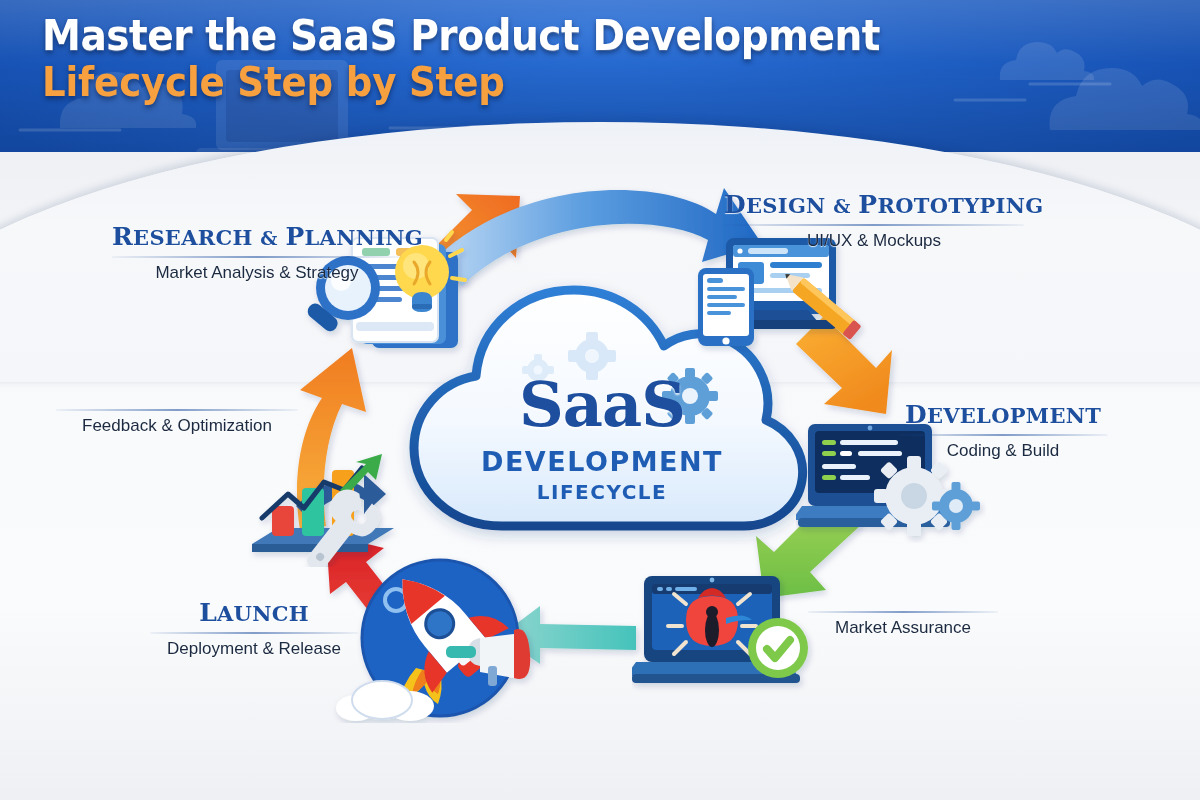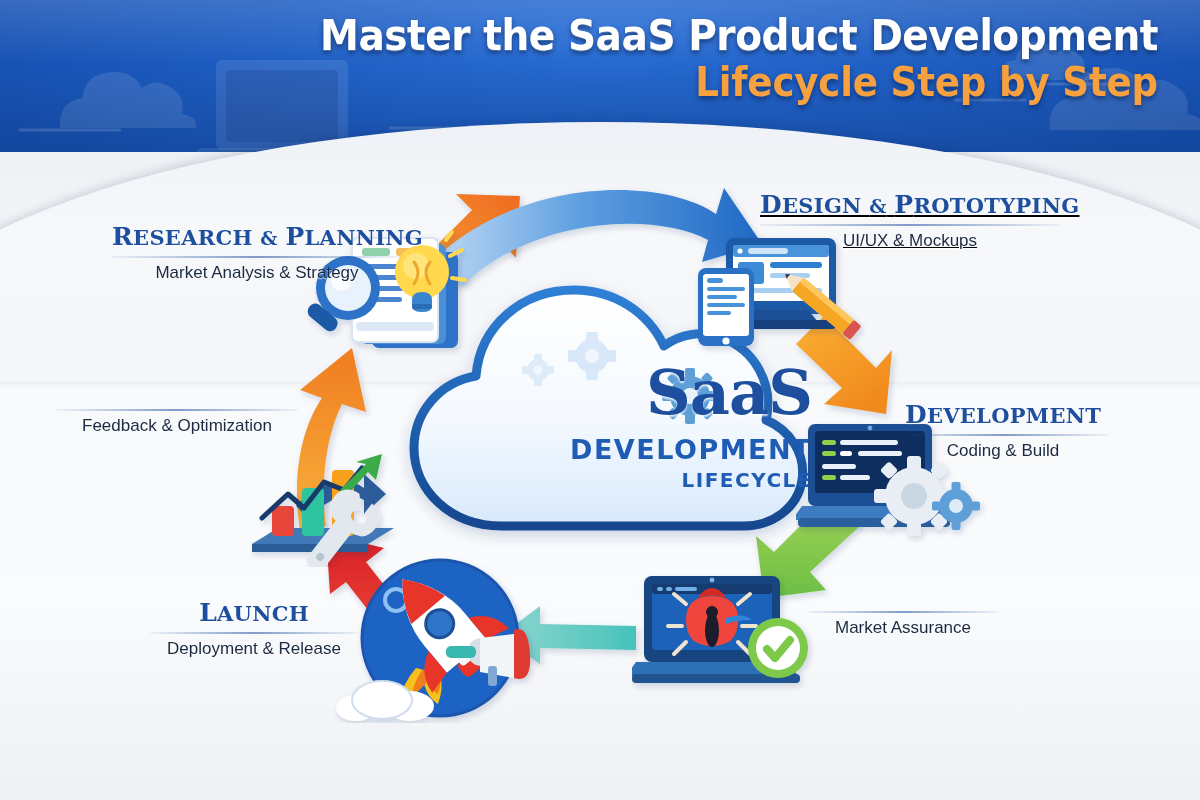--- a/index.html
+++ b/index.html
@@ -21,21 +21,21 @@
     position:absolute;left:0;top:0;width:1200px;height:152px;
     background:linear-gradient(180deg, rgba(255,255,255,.14) 0%, rgba(255,255,255,0) 42%, rgba(0,0,0,.10) 100%);
   }
   .hdr-arc{
     position:absolute;left:-140px;top:122px;width:1480px;height:260px;
     border-radius:50% 50% 0 0 / 100% 100% 0 0;
     background:linear-gradient(180deg,#eef1f6 0%, #f7f8fa 40%, #f4f6f9 100%);
     box-shadow:0 -2px 10px rgba(10,40,90,.18);
   }
 
-  .title-wrap{position:absolute;left:0;top:14px;width:1200px;text-align:right;z-index:5;}
+  .title-wrap{position:absolute;left:0;top:14px;width:1200px;text-align:left;z-index:5;}
   .title-1{
     font-family:"DejaVu Sans", sans-serif;
     font-size:42px;font-weight:700;color:#ffffff;letter-spacing:-.5px;
     text-shadow:0 3px 5px rgba(0,20,60,.55), 0 1px 0 rgba(255,255,255,.35);
     line-height:1.05;white-space:nowrap;transform:scaleX(.93);
   }
   .title-2{
     font-family:"DejaVu Sans", sans-serif;
     font-size:40px;font-weight:700;color:#f7a03f;letter-spacing:-.2px;
     text-shadow:0 3px 5px rgba(0,20,60,.50);
@@ -66,21 +66,21 @@
     font-family:"Liberation Sans", sans-serif;
     color:#1b2a41;font-size:17px;line-height:1;white-space:nowrap;
     text-shadow:0 1px 1px rgba(255,255,255,.85);
     text-align:center;
   }
   .step.align-c{text-align:center;}
 
   
   .cloud-wrap{position:absolute;left:392px;top:278px;width:420px;height:290px;z-index:20;}
   .cloud-text{
-    position:absolute;left:0;top:84px;width:420px;text-align:right;
+    position:absolute;left:0;top:96px;width:420px;text-align:center;
   }
   .cloud-saas{
     font-family:"DejaVu Serif", serif;font-weight:700;
     font-size:62px;color:#1d4f9e;line-height:1;letter-spacing:-1px;
     text-shadow:0 2px 2px rgba(255,255,255,.8);
   }
   .cloud-l2{
     font-family:"DejaVu Sans", sans-serif;font-weight:700;
     font-size:27px;color:#1f5db5;letter-spacing:1.5px;margin-top:12px;line-height:1;
   }
@@ -499,21 +499,21 @@
       </g>
     </svg>
   </div>
 
   <div class="step align-c" style="left:112px;top:192px;width:290px;margin-top:32px;">
     <div class="title"><span class="cap">R</span>ESEARCH <span style="font-size:19px">&amp;</span> <span class="cap">P</span>LANNING</div>
     <div class="rule"></div>
     <div class="sub">Market Analysis &amp; Strategy</div>
   </div>
 
-  <div class="step align-c" style="left:760px;top:192px;width:300px;text-decoration:underline;">
+  <div class="step align-c" style="left:724px;top:192px;width:300px;">
     <div class="title"><span class="cap">D</span>ESIGN <span style="font-size:19px">&amp;</span> <span class="cap">P</span>ROTOTYPING</div>
     <div class="rule"></div>
     <div class="sub">UI/UX &amp; Mockups</div>
   </div>
 
   <div class="step align-c" style="left:898px;top:402px;width:210px;">
     <div class="title"><span class="cap">D</span>EVELOPMENT</div>
     <div class="rule"></div>
     <div class="sub">Coding &amp; Build</div>
   </div>

